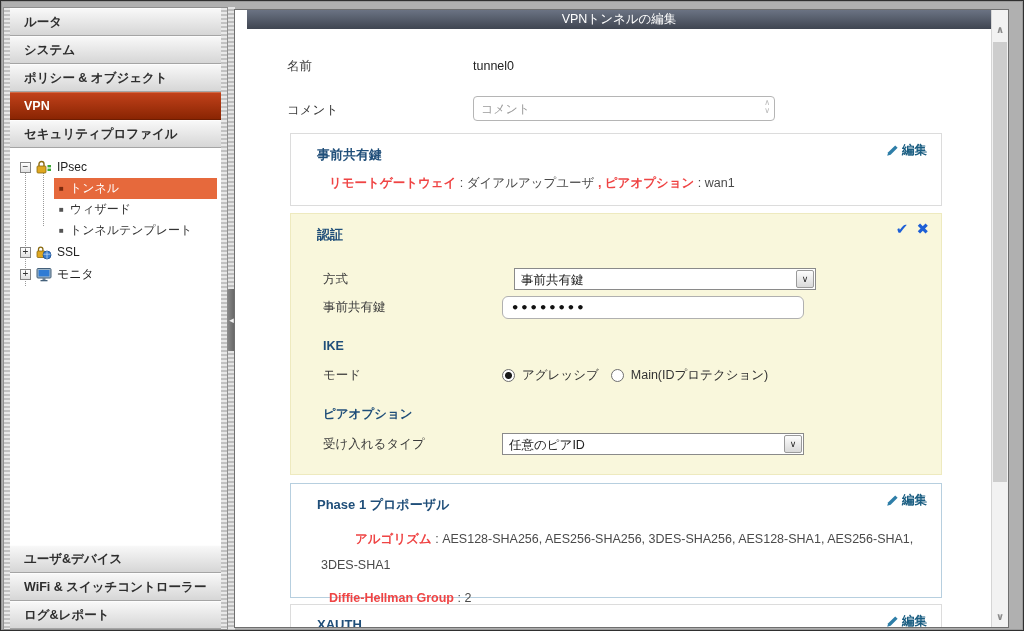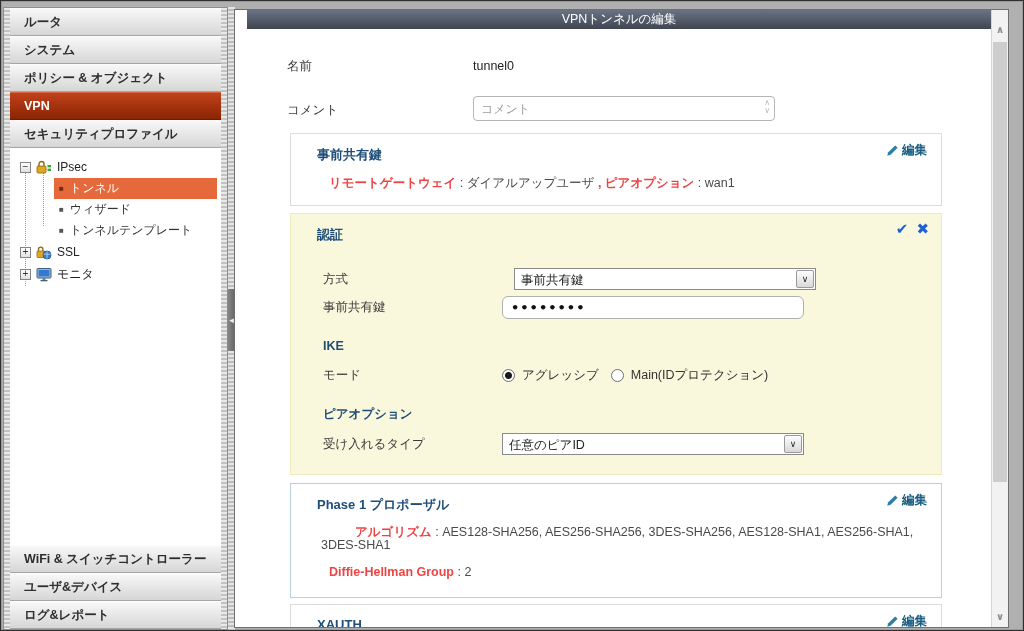--- a/index.html
+++ b/index.html
@@ -112,21 +112,21 @@
   .select-btn { width:18px; margin:1px; border:1px solid #9a9a9a; border-radius:2px;
     background:linear-gradient(#fdfdfd,#d9d9d9); display:flex; align-items:center; justify-content:center;
     font-size:9px; color:#222; }
   .psk-input { width:302px; height:23px; border:1px solid #b0b0b0; border-radius:6px; padding:2px 8px;
     font-size:13px; font-weight:bold; letter-spacing:1px; color:#111; outline:none; font-family:"DejaVu Sans", sans-serif; }
   .radio-group { display:flex; align-items:center; gap:4px; font-size:12.5px; color:#333; }
   .radio-group label { margin-right:8px; }
   input[type=radio] { appearance:none; -webkit-appearance:none; width:13px; height:13px;
     border:1px solid #6f6f6f; border-radius:50%; background:#fff; margin:0 3px 0 0; vertical-align:-2px; cursor:pointer; }
   input[type=radio]:checked { background:radial-gradient(circle at 50% 50%, #1a1a1a 0 3px, #fff 4px); }
-  .alg { margin-top:12px; font-size:12.5px; color:#4a4a4a; line-height:13px; padding-left:4px; text-indent:34px; width:620px; }
+  .alg { margin-top:12px; font-size:12.5px; color:#4a4a4a; line-height:26px; padding-left:4px; text-indent:34px; width:620px; }
   .kv { margin-top:13px; padding-left:12px; font-size:12.5px; color:#4a4a4a; }
   .pencil { width:13px; height:13px; }
   
   .scrollbar { position:absolute; right:0; top:0; width:17px; height:100%; background:#f2f2f2; border-left:1px solid #d5d5d5; }
   .sb-up { position:absolute; top:14px; left:0; width:100%; text-align:center; color:#8a8a8a; font-size:10px; font-weight:bold; cursor:pointer; }
   .sb-down { position:absolute; bottom:5px; left:0; width:100%; text-align:center; color:#8a8a8a; font-size:10px; font-weight:bold; cursor:pointer; }
   .sb-thumb { position:absolute; top:32px; left:1px; width:14px; height:440px; background:#cdcdcd; cursor:pointer; }
 </style>
 </head>
 <body>
@@ -185,22 +185,22 @@
         <svg class="node-icon" viewBox="0 0 16 15">
           <rect x="1" y="1.5" width="14" height="9.5" rx="1" fill="#9fb6c8" stroke="#44607a" stroke-width="1"></rect>
           <rect x="2.6" y="3" width="10.8" height="6.4" fill="#2f7bd4"></rect>
           <rect x="6.5" y="11" width="3" height="2" fill="#6d8296"></rect>
           <rect x="4.5" y="13" width="7" height="1.3" fill="#44607a"></rect>
         </svg>
         <span>モニタ</span>
       </div>
     </div>
 
+    <div class="menu-item">ユーザ&amp;デバイス</div>
     <div class="menu-item">WiFi &amp; スイッチコントローラー</div>
-    <div class="menu-item">ユーザ&amp;デバイス</div>
     <div class="menu-item">ログ&amp;レポート</div>
   </div>
 </div>
 
 <div class="divider"></div>
 <div class="collapse-handle">
   <span>◂</span>
 </div>
 
 <div class="main">

